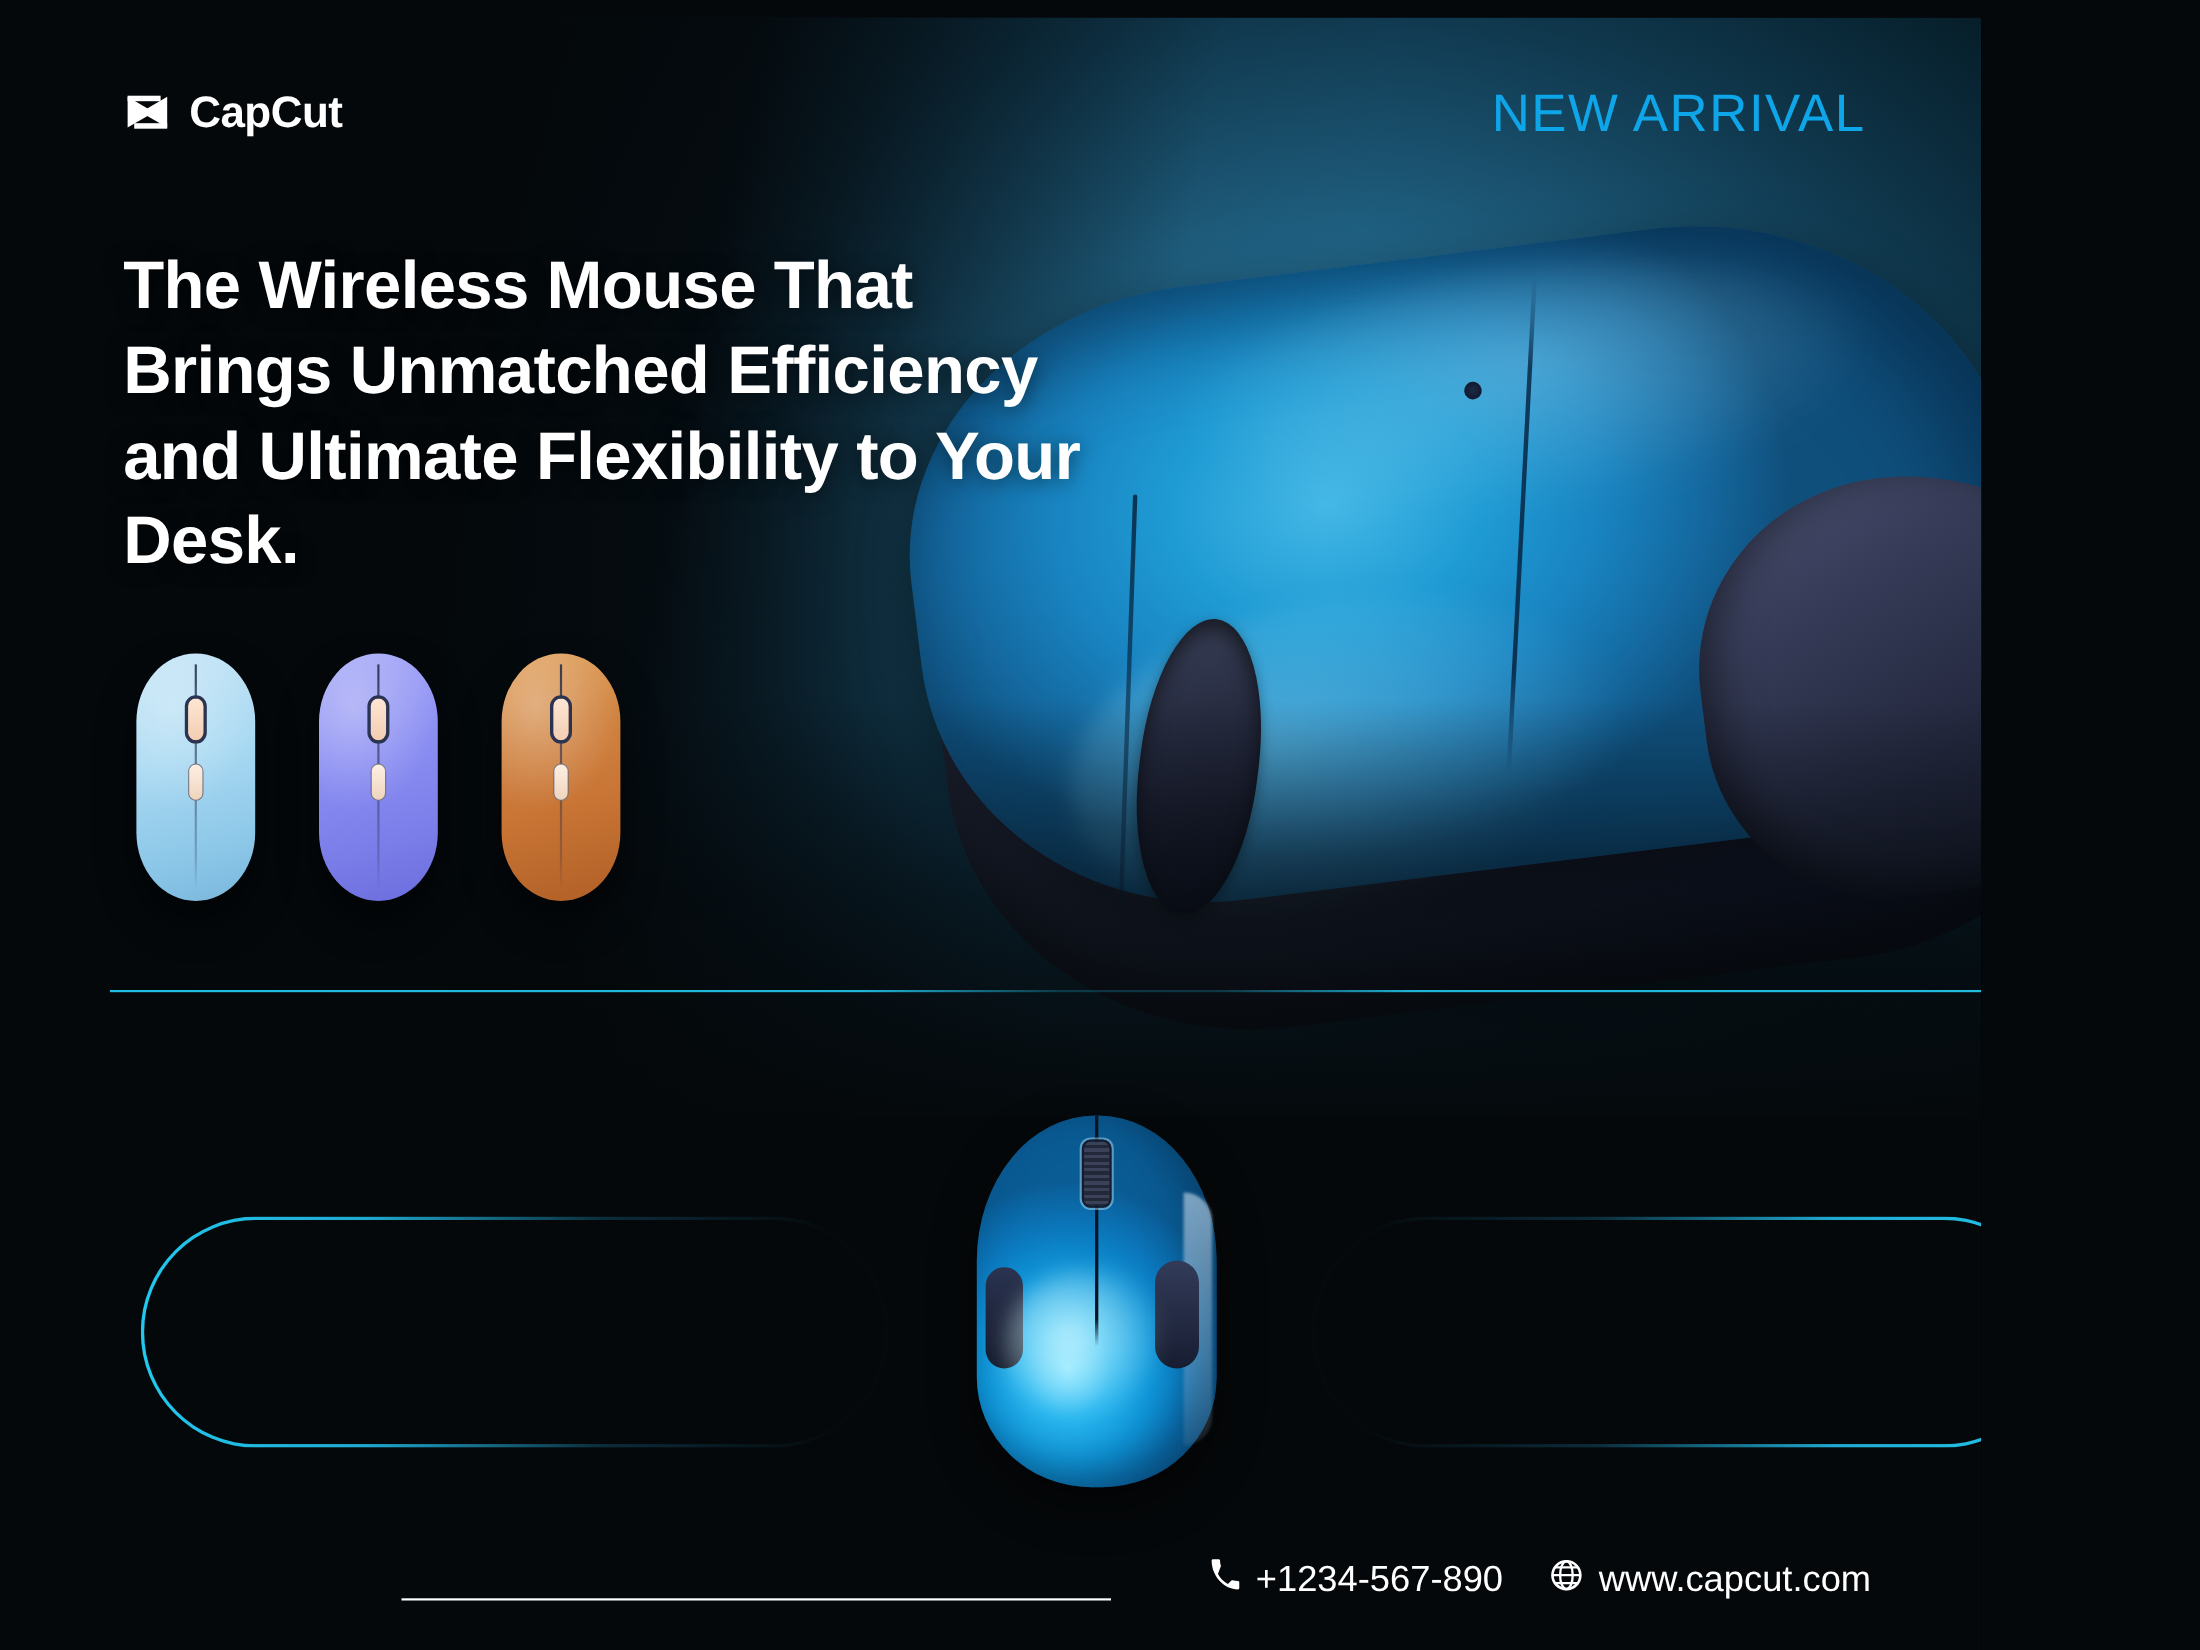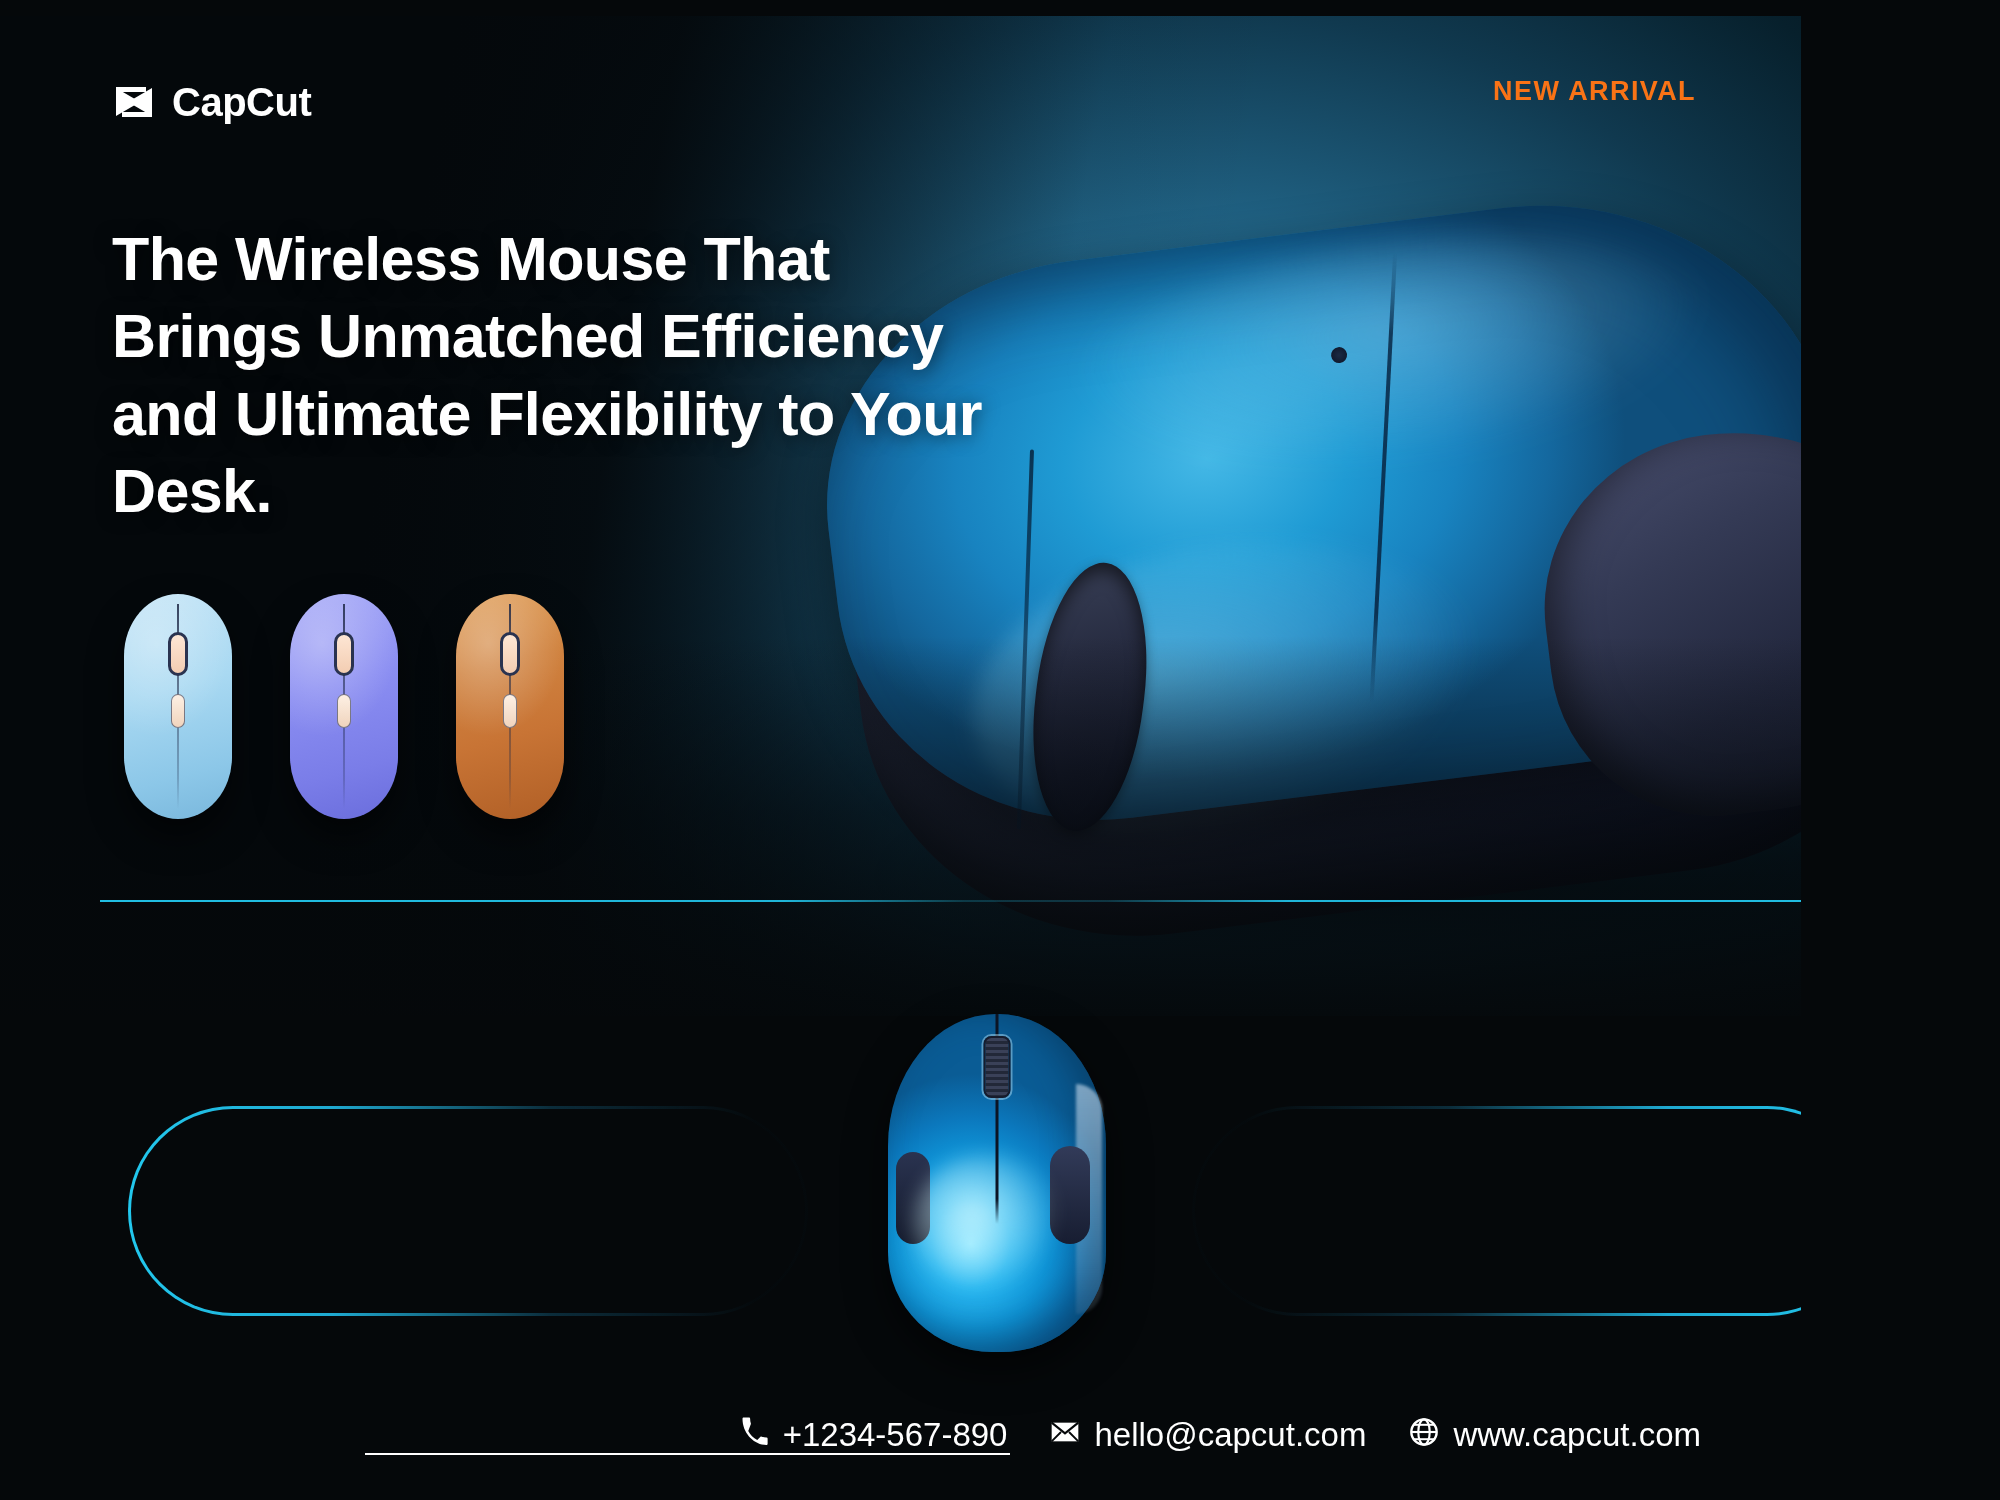--- a/index.html
+++ b/index.html
@@ -36,21 +36,21 @@
 
   
   .logo-wrap{
     position:absolute; left:110px; top:62px; display:flex; align-items:center; gap:14px;
   }
   .logo-mark{ width:48px; height:48px; display:block; }
   .logo-text{ color:#fff; font-size:40px; font-weight:700; letter-spacing:-0.5px; }
 
   .new-arrival{
     position:absolute; right:105px; top:60px;
-    color:#f97316; font-size:27px; font-weight:700; letter-spacing:1.4px;
+    color:#0ea5e9; font-size:48px; font-weight:400; letter-spacing:1.4px;
   }
 
   
   .headline{
     position:absolute; left:112px; top:205px; width:920px;
     color:#ffffff; font-size:61px; font-weight:700; line-height:1.27;
     letter-spacing:-0.6px;
     text-shadow:0 2px 18px rgba(0,0,0,0.55);
   }
 
@@ -344,30 +344,20 @@
 
     <div class="contact">
       <span>
         <svg width="30" height="30" viewBox="0 0 24 24" aria-hidden="true">
           <path d="M6.6 10.8c1.6 3.1 4.1 5.6 7.2 7.2l2.4-2.4c.3-.3.7-.4 1.1-.3 1.2.4 2.5.6 3.8.6.6 0 1 .4 1 1V21c0 .6-.4 1-1 1C11.3 22 2 12.7 2 1c0-.6.4-1 1-1h4.1c.6 0 1 .4 1 1 0 1.3.2 2.6.6 3.8.1.4 0 .8-.3 1.1L6.6 10.8z" transform="translate(0,1.2)" fill="#ffffff"></path>
         </svg>
       </span>
       <span>+1234-567-890</span>
     </div>
 
-    <div class="contact">
-      <span>
-        <svg width="32" height="32" viewBox="0 0 24 24" aria-hidden="true">
-          <rect x="2" y="5" width="20" height="14" fill="#ffffff"></rect>
-          <path d="M2 5 L12 13 L22 5" fill="none" stroke="#05080a" stroke-width="1.6"></path>
-          <path d="M2 19 L9 12 M22 19 L15 12" fill="none" stroke="#05080a" stroke-width="1.4"></path>
-        </svg>
-      </span>
-      <span>hello@capcut.com</span>
-    </div>
 
     <div class="contact">
       <span>
         <svg width="32" height="32" viewBox="0 0 24 24" aria-hidden="true">
           <circle cx="12" cy="12" r="9.5" fill="none" stroke="#ffffff" stroke-width="1.8"></circle>
           <ellipse cx="12" cy="12" rx="4.3" ry="9.5" fill="none" stroke="#ffffff" stroke-width="1.6"></ellipse>
           <line x1="2.5" y1="12" x2="21.5" y2="12" stroke="#ffffff" stroke-width="1.6"></line>
           <line x1="4" y1="6.6" x2="20" y2="6.6" stroke="#ffffff" stroke-width="1.5"></line>
           <line x1="4" y1="17.4" x2="20" y2="17.4" stroke="#ffffff" stroke-width="1.5"></line>
         </svg>

